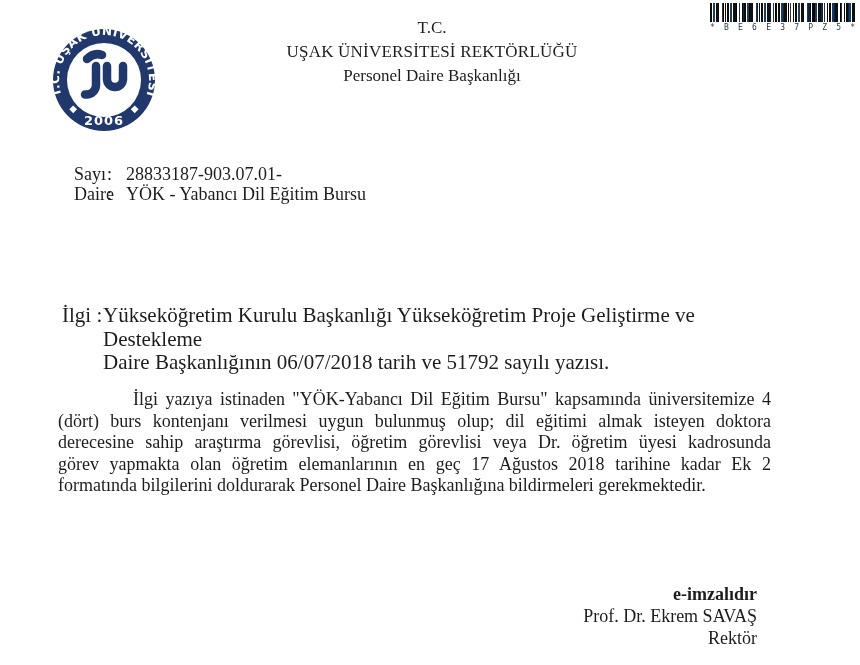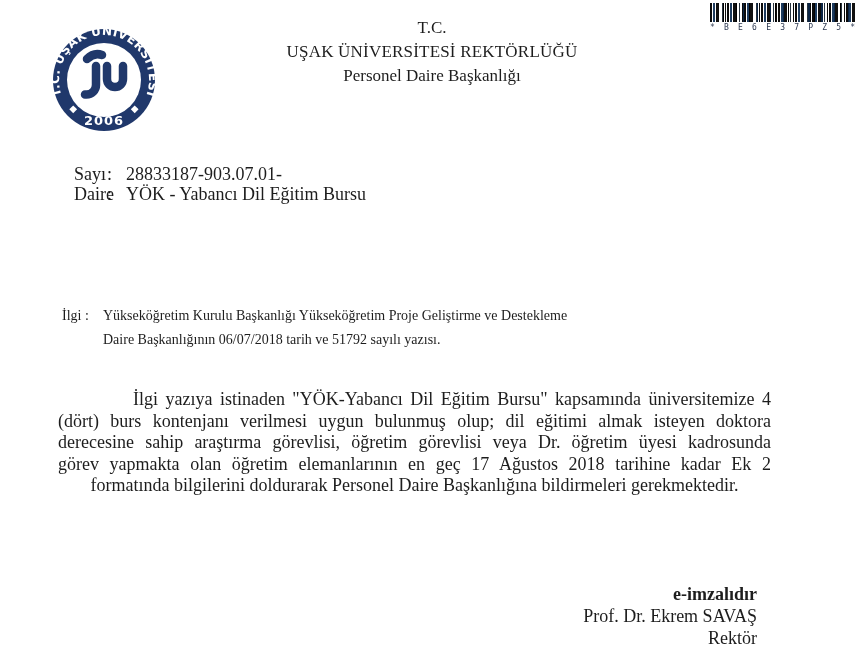--- a/index.html
+++ b/index.html
@@ -25,26 +25,26 @@
     font-family:"DejaVu Sans Mono", monospace;font-size:8px;letter-spacing:2.2px;
     color:#2e3a52;white-space:nowrap;
   }
   
   .ref-block{position:absolute;left:74px;top:164px;font-size:18px;}
   .ref-row{position:relative;height:20px;line-height:20px;}
   .ref-label{position:absolute;left:0;}
   .ref-colon{position:absolute;left:33px;}
   .ref-value{position:absolute;left:52px;white-space:nowrap;}
   
-  .ilgi{position:absolute;left:62px;top:304px;width:710px;display:flex;font-size:14px;line-height:23.5px;}
+  .ilgi{position:absolute;left:62px;top:304px;width:710px;display:flex;font-size:21px;line-height:23.5px;}
   .ilgi-label{width:41px;flex:0 0 41px;}
   .ilgi-text{flex:1;}
   
   .bodytext{position:absolute;left:58px;top:389px;width:713px;font-size:18px;line-height:21.6px;}
-  .bline{white-space:normal;text-align:center;}
+  .bline{white-space:normal;}
   .bline.just{text-align:justify;text-align-last:justify;}
   .bline.first{text-indent:75px;}
   .bline.closing{text-indent:70px;}
   
   .signature{position:absolute;left:477px;top:583px;width:280px;text-align:right;font-size:18px;line-height:22px;}
   .signature .esign{font-weight:bold;}
 </style>
 </head>
 <body>
 

